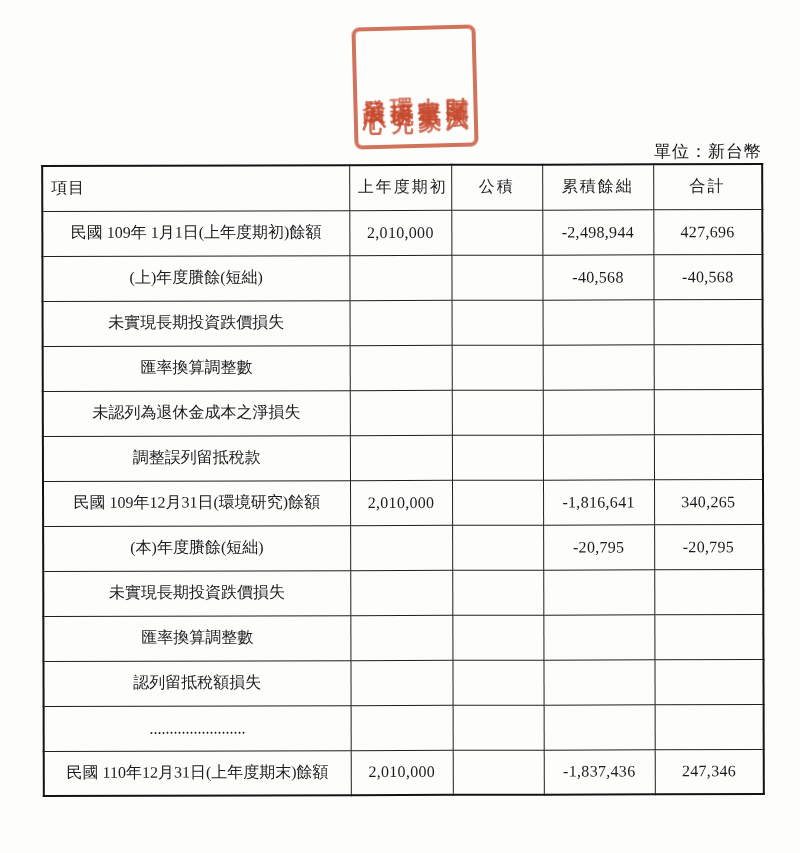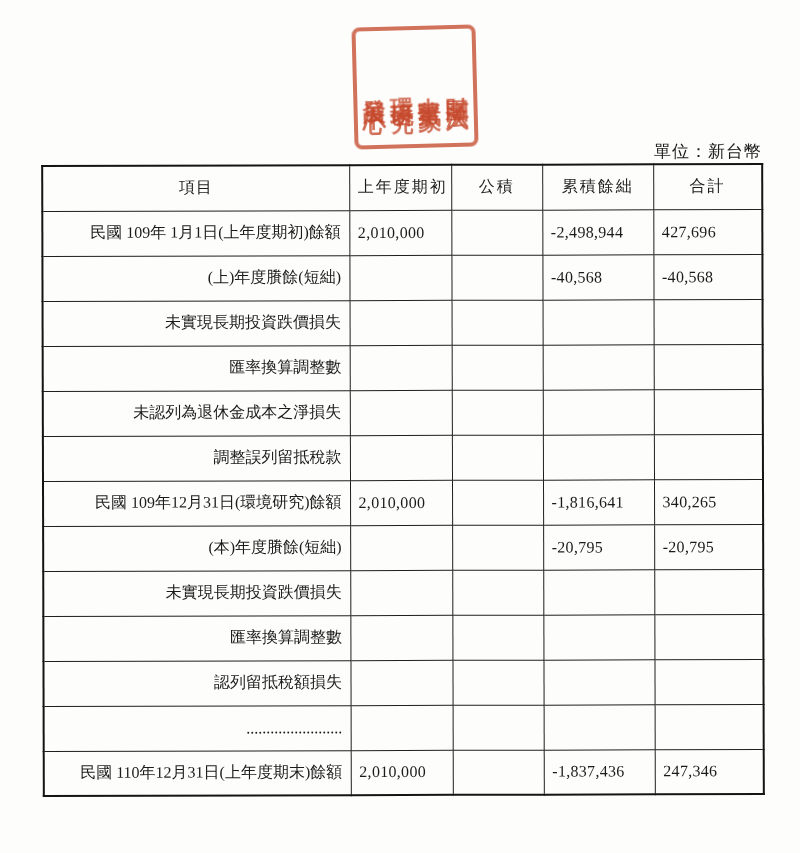--- a/index.html
+++ b/index.html
@@ -55,23 +55,23 @@
   }
   table.networth th, table.networth td {
     border:1.5px solid #1f1f1f;
     height:45px;
     padding:0 8px;
     font-size:16px;
     overflow:hidden; white-space:nowrap;
   }
   table.networth { border:2px solid #141414; }
   th { font-weight:normal; text-align:center; letter-spacing:2px; }
-  th.c-item { text-align:center; letter-spacing:1px; }
-  td.c-num { text-align:left; font-size:15px; letter-spacing:0.3px; }
-  td.c-item { text-align:right; font-size:15.5px; }
+  th.c-item { text-align:left; letter-spacing:1px; }
+  td.c-num { text-align:center; font-size:15px; letter-spacing:0.3px; }
+  td.c-item { text-align:center; font-size:15.5px; }
 </style>
 </head>
 <body>
 
 <div class="page">
 
   <div class="seal">
     <span class="seal-col">財團法人</span>
     <span class="seal-col">中華氣象</span>
     <span class="seal-col">環境研究</span>

